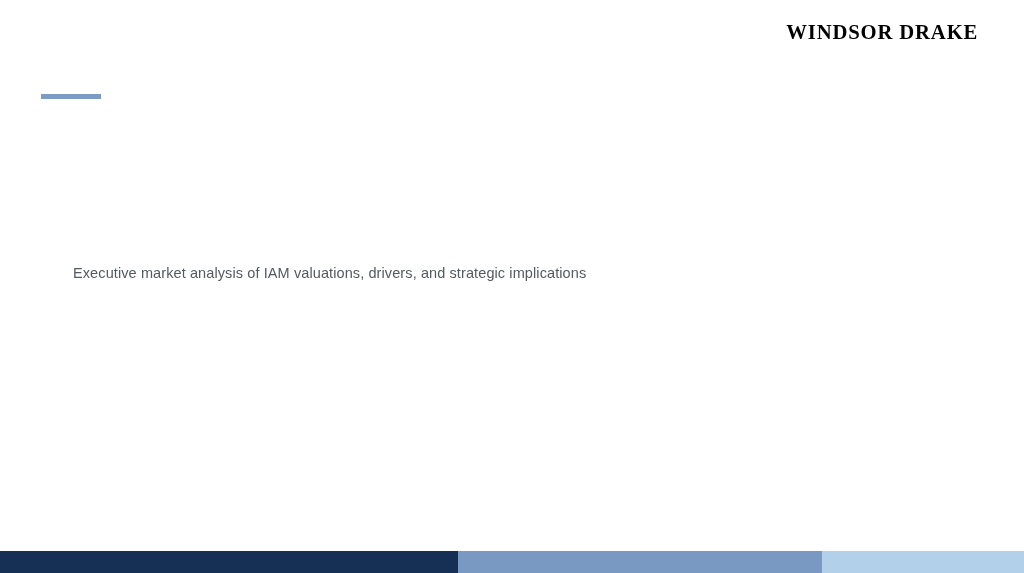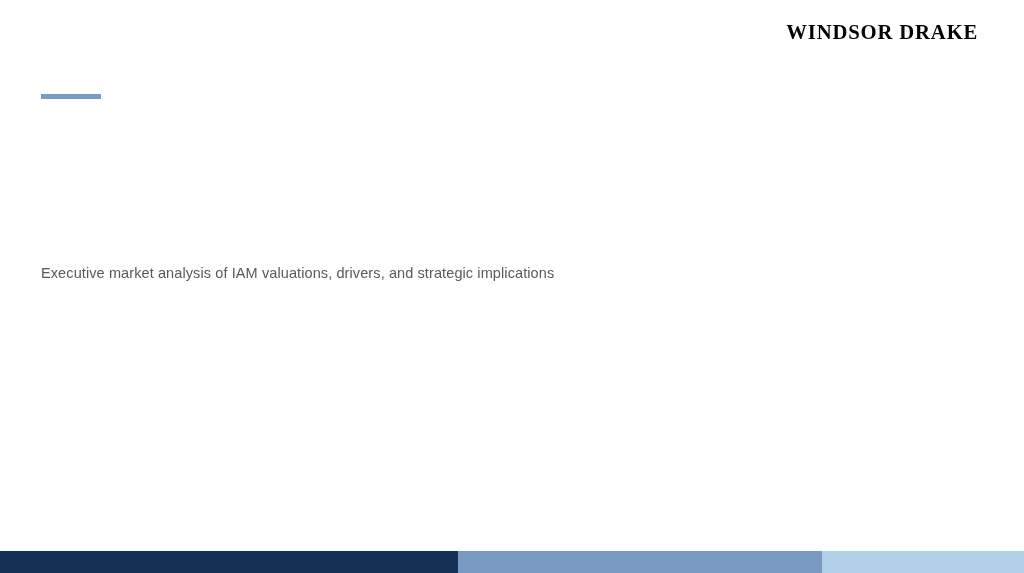--- a/index.html
+++ b/index.html
@@ -97,21 +97,21 @@
 </head>
 <body>
 
 <div class="slide">
 
   <div class="brand-logo" style="color: rgb(0, 0, 0);">WINDSOR DRAKE</div>
 
   <div class="accent-rule" style="background: rgb(123, 154, 196);"></div>
 
 
-  <p class="slide-subtitle" style="color: rgb(85, 90, 96);">Executive market analysis of IAM valuations, drivers, and strategic implications</p>
+  <p class="slide-subtitle" style="color: rgb(85, 90, 96); margin-left: 32px;">Executive market analysis of IAM valuations, drivers, and strategic implications</p>
 
   <div class="bottom-bar">
     <div class="bar-seg bar-seg-1" style="background: rgb(22, 48, 85);"></div>
     <div class="bar-seg bar-seg-2" style="background: rgb(122, 153, 194);"></div>
     <div class="bar-seg bar-seg-3" style="background: rgb(179, 208, 234);"></div>
   </div>
 
 </div>
 
 </body></html>

